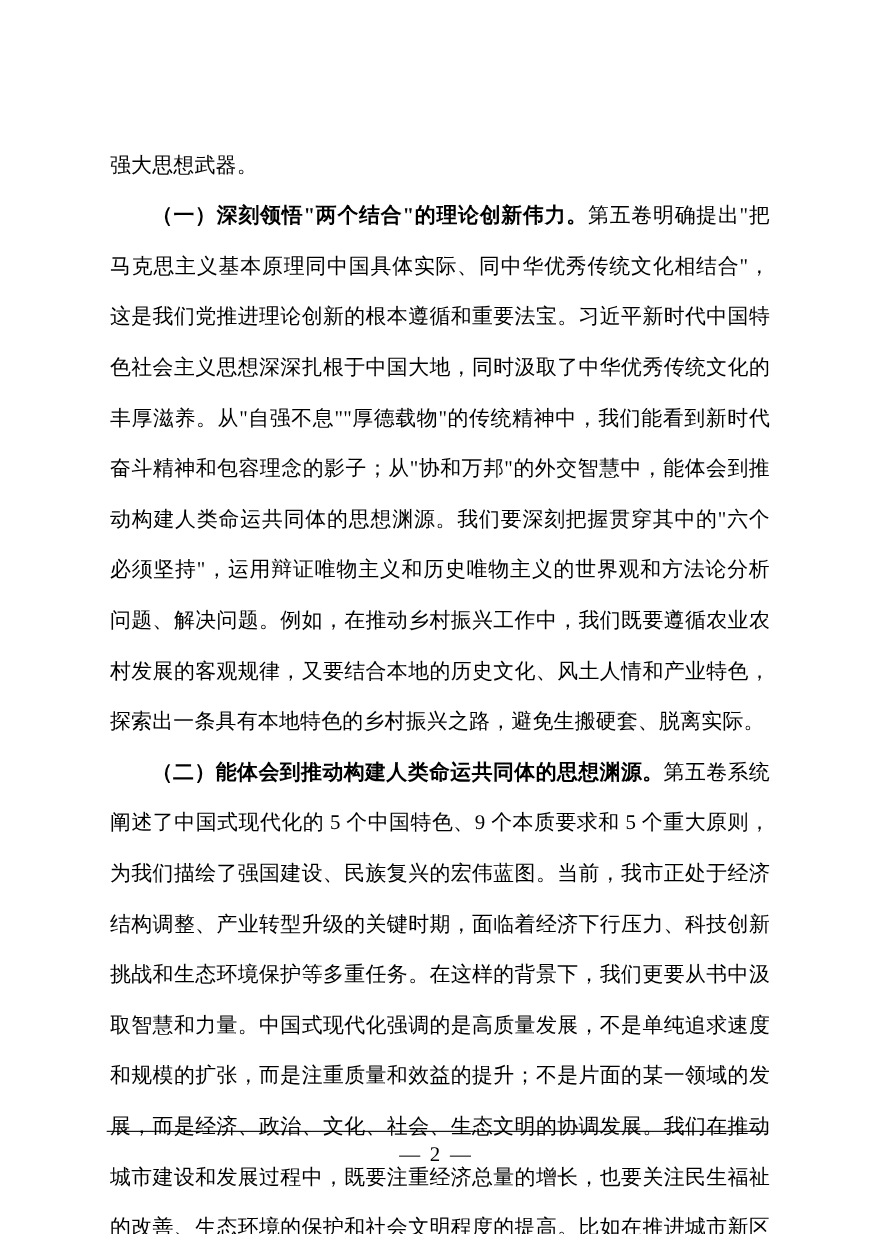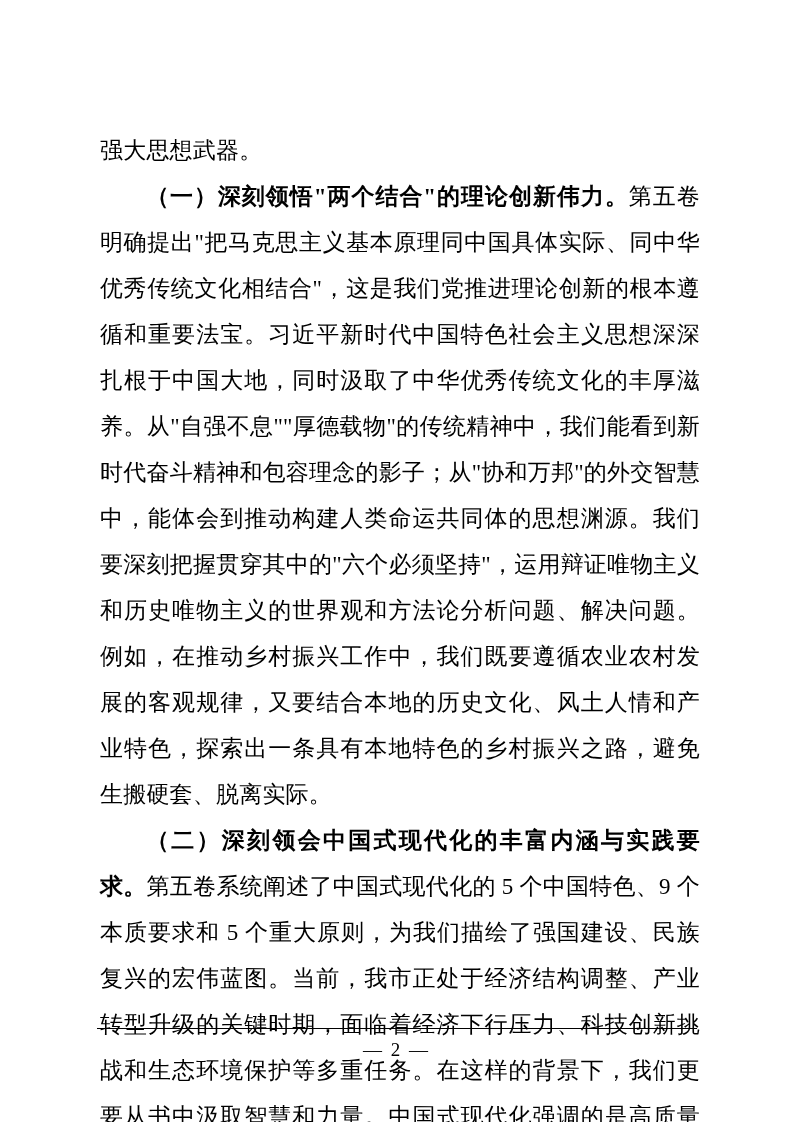--- a/index.html
+++ b/index.html
@@ -21,21 +21,21 @@
     left: 0;
     width: 793px;
     height: 1122px;
     box-sizing: border-box;
     padding: 128px 96px 0 100px;
   }
   .doc-body {
     width: 600px;
   }
   .para {
-    font-size: 23px;
+    font-size: 19px;
     line-height: 46px;
     text-align: justify;
     text-justify: inter-ideograph;
     margin: 0 0 0 0;
     letter-spacing: 0.2px;
   }
   .para + .para {
     margin-top: 0px;
   }
   .indent {
@@ -71,21 +71,21 @@
 
     <p class="para">
       <span>强大思想武器。</span>
     </p>
 
     <p class="para indent">
       <span class="bold">（一）深刻领悟"两个结合"的理论创新伟力。</span><span>第五卷明确提出"把马克思主义基本原理同中国具体实际、同中华优秀传统文化相结合"，这是我们党推进理论创新的根本遵循和重要法宝。习近平新时代中国特色社会主义思想深深扎根于中国大地，同时汲取了中华优秀传统文化的丰厚滋养。从"自强不息""厚德载物"的传统精神中，我们能看到新时代奋斗精神和包容理念的影子；从"协和万邦"的外交智慧中，能体会到推动构建人类命运共同体的思想渊源。我们要深刻把握贯穿其中的"六个必须坚持"，运用辩证唯物主义和历史唯物主义的世界观和方法论分析问题、解决问题。例如，在推动乡村振兴工作中，我们既要遵循农业农村发展的客观规律，又要结合本地的历史文化、风土人情和产业特色，探索出一条具有本地特色的乡村振兴之路，避免生搬硬套、脱离实际。</span>
     </p>
 
     <p class="para indent">
-      <span class="bold">（二）深刻领会中国式现代化的丰富内涵与实践要求。</span><span>第五卷系统阐述了中国式现代化的 5 个中国特色、9 个本质要求和 5 个重大原则，为我们描绘了强国建设、民族复兴的宏伟蓝图。当前，我市正处于经济结构调整、产业转型升级的关键时期，面临着经济下行压力、科技创新挑战和生态环境保护等多重任务。在这样的背景下，我们更要从书中汲取智慧和力量。中国式现代化强调的是高质量发展，不是单纯追求速度和规模的扩张，而是注重质量和效益的提升；不是片面的某一领域的发展，而是经济、政治、文化、社会、生态文明的协调发展。我们在推动城市建设和发展过程中，既要注重经济总量的增长，也要关注民生福祉的改善、生态环境的保护和社会文明程度的提高。比如在推进城市新区建设时，要坚持规划先行，</span>
+      <span class="bold">（二）能体会到推动构建人类命运共同体的思想渊源。</span><span>第五卷系统阐述了中国式现代化的 5 个中国特色、9 个本质要求和 5 个重大原则，为我们描绘了强国建设、民族复兴的宏伟蓝图。当前，我市正处于经济结构调整、产业转型升级的关键时期，面临着经济下行压力、科技创新挑战和生态环境保护等多重任务。在这样的背景下，我们更要从书中汲取智慧和力量。中国式现代化强调的是高质量发展，不是单纯追求速度和规模的扩张，而是注重质量和效益的提升；不是片面的某一领域的发展，而是经济、政治、文化、社会、生态文明的协调发展。我们在推动城市建设和发展过程中，既要注重经济总量的增长，也要关注民生福祉的改善、生态环境的保护和社会文明程度的提高。比如在推进城市新区建设时，要坚持规划先行，</span>
     </p>
 
   </div>
 
   <div class="footer">
     <div class="footer-line"></div>
     <span class="page-number">— 2 —</span>
   </div>
 </div>
 

